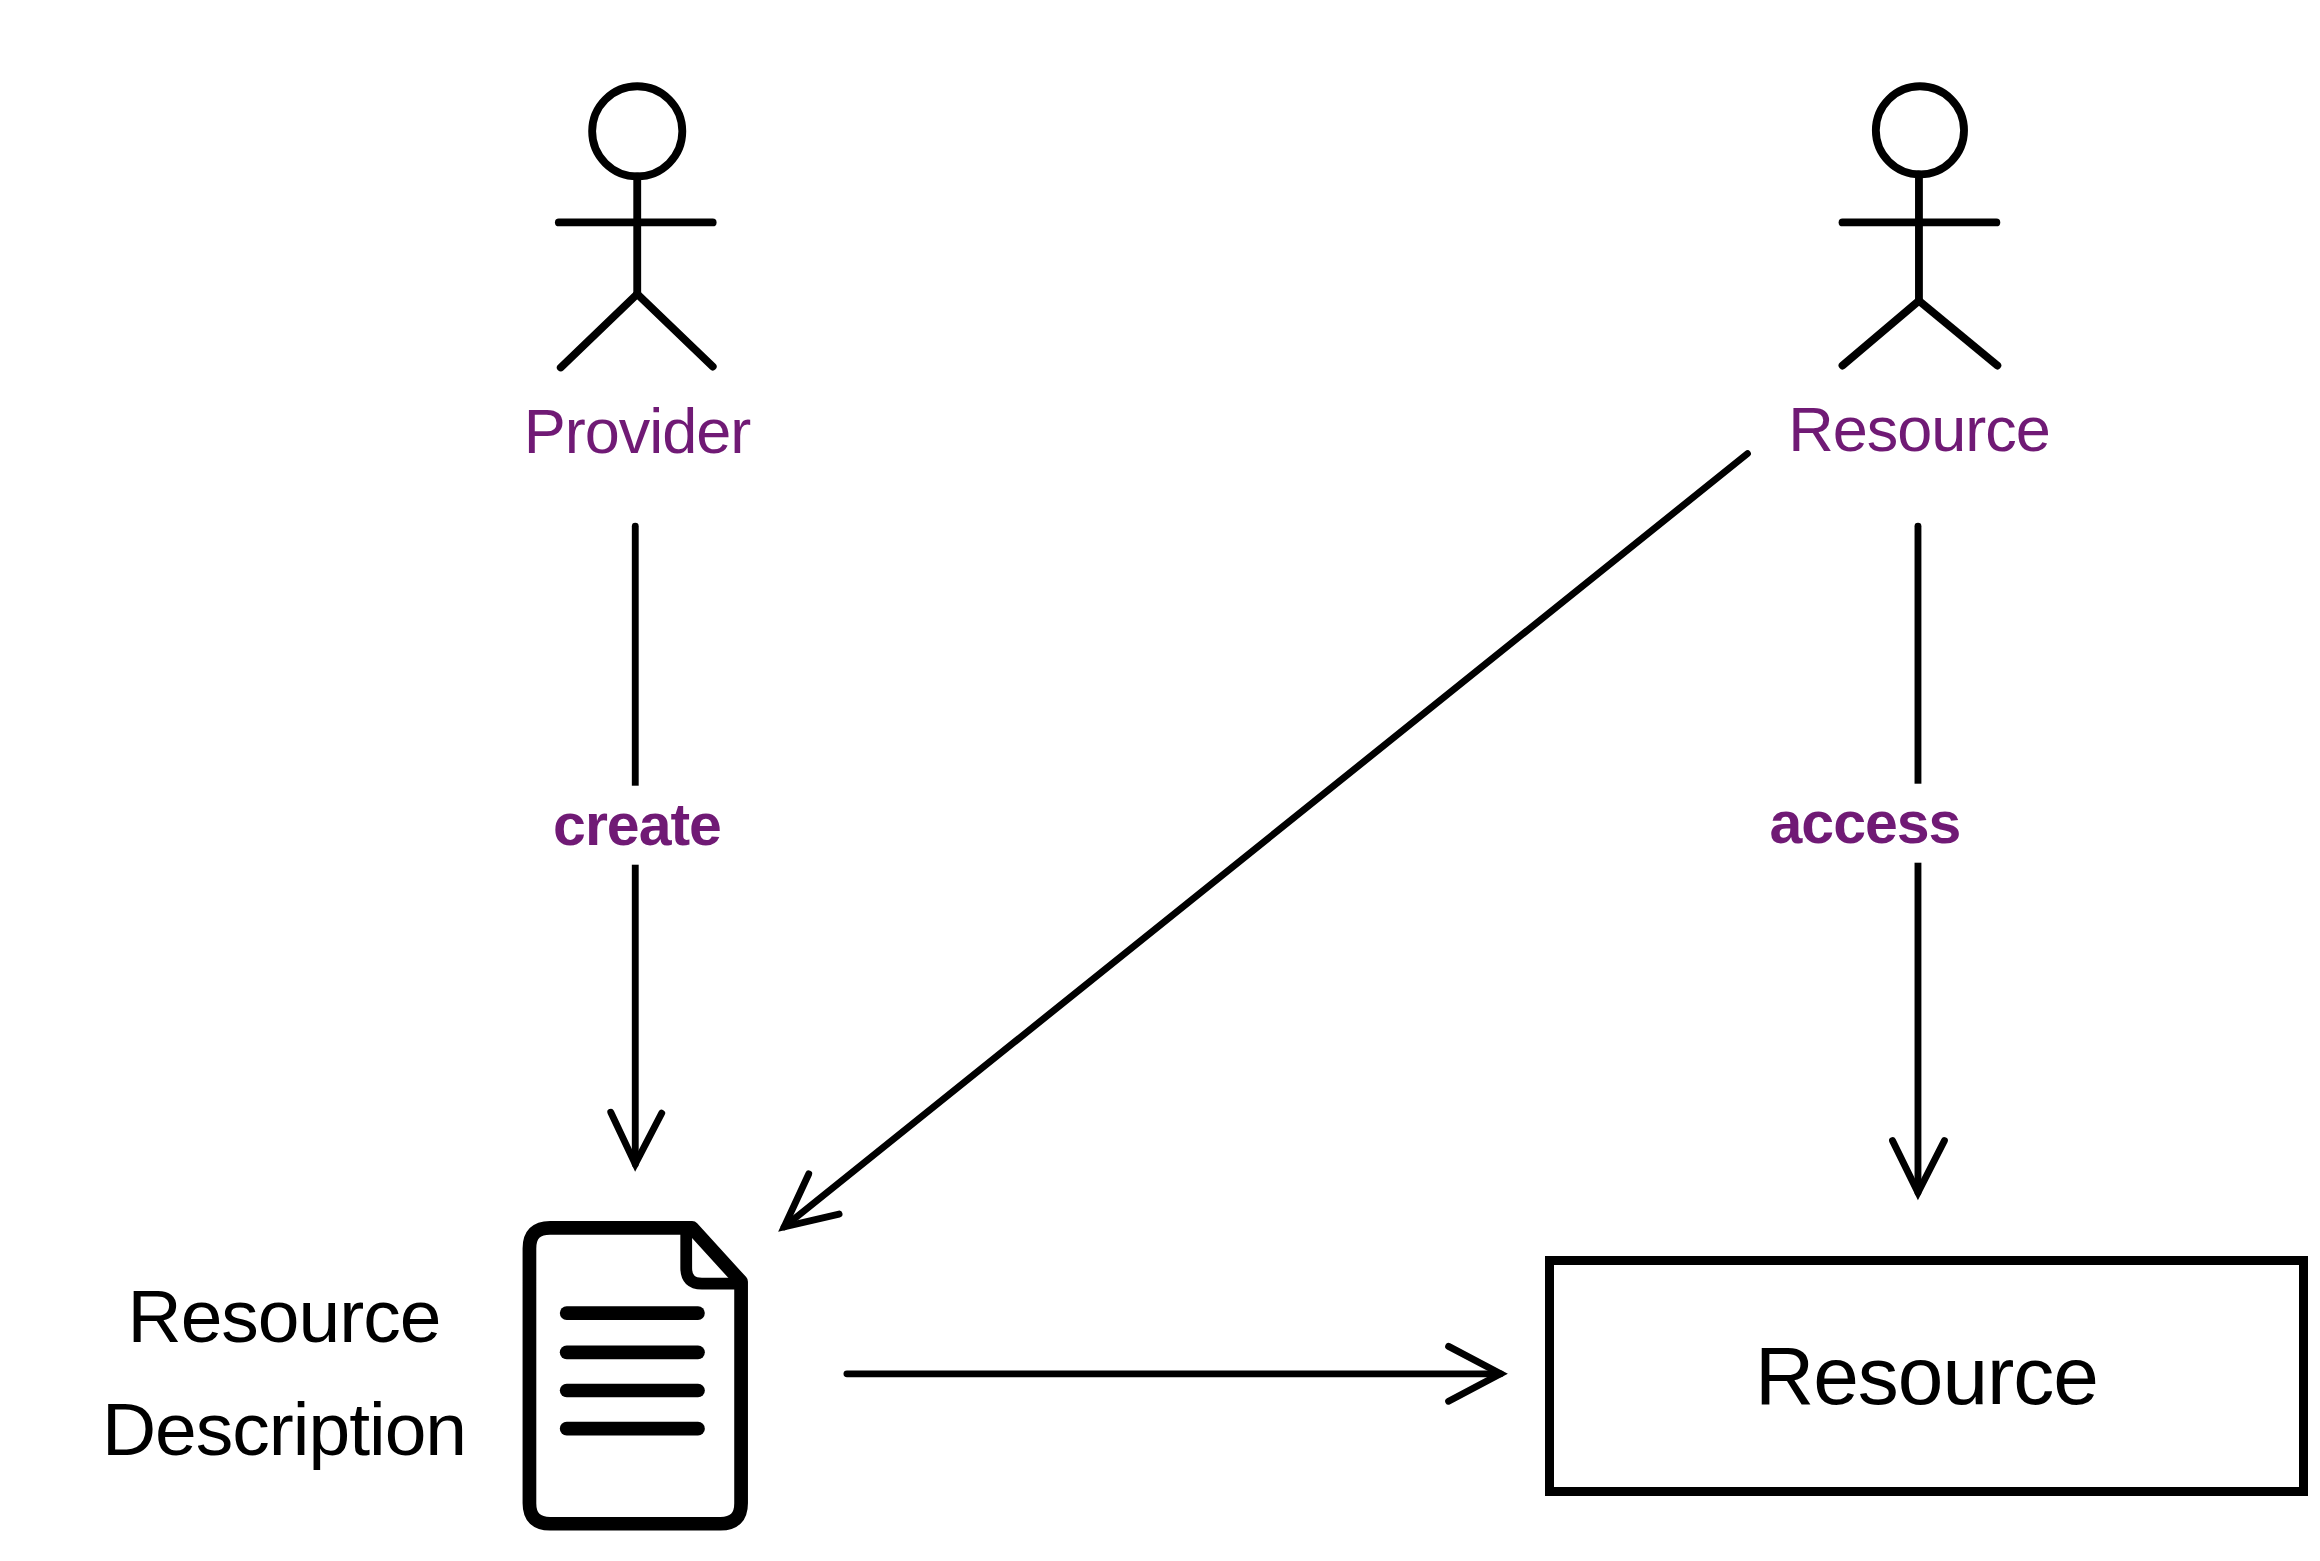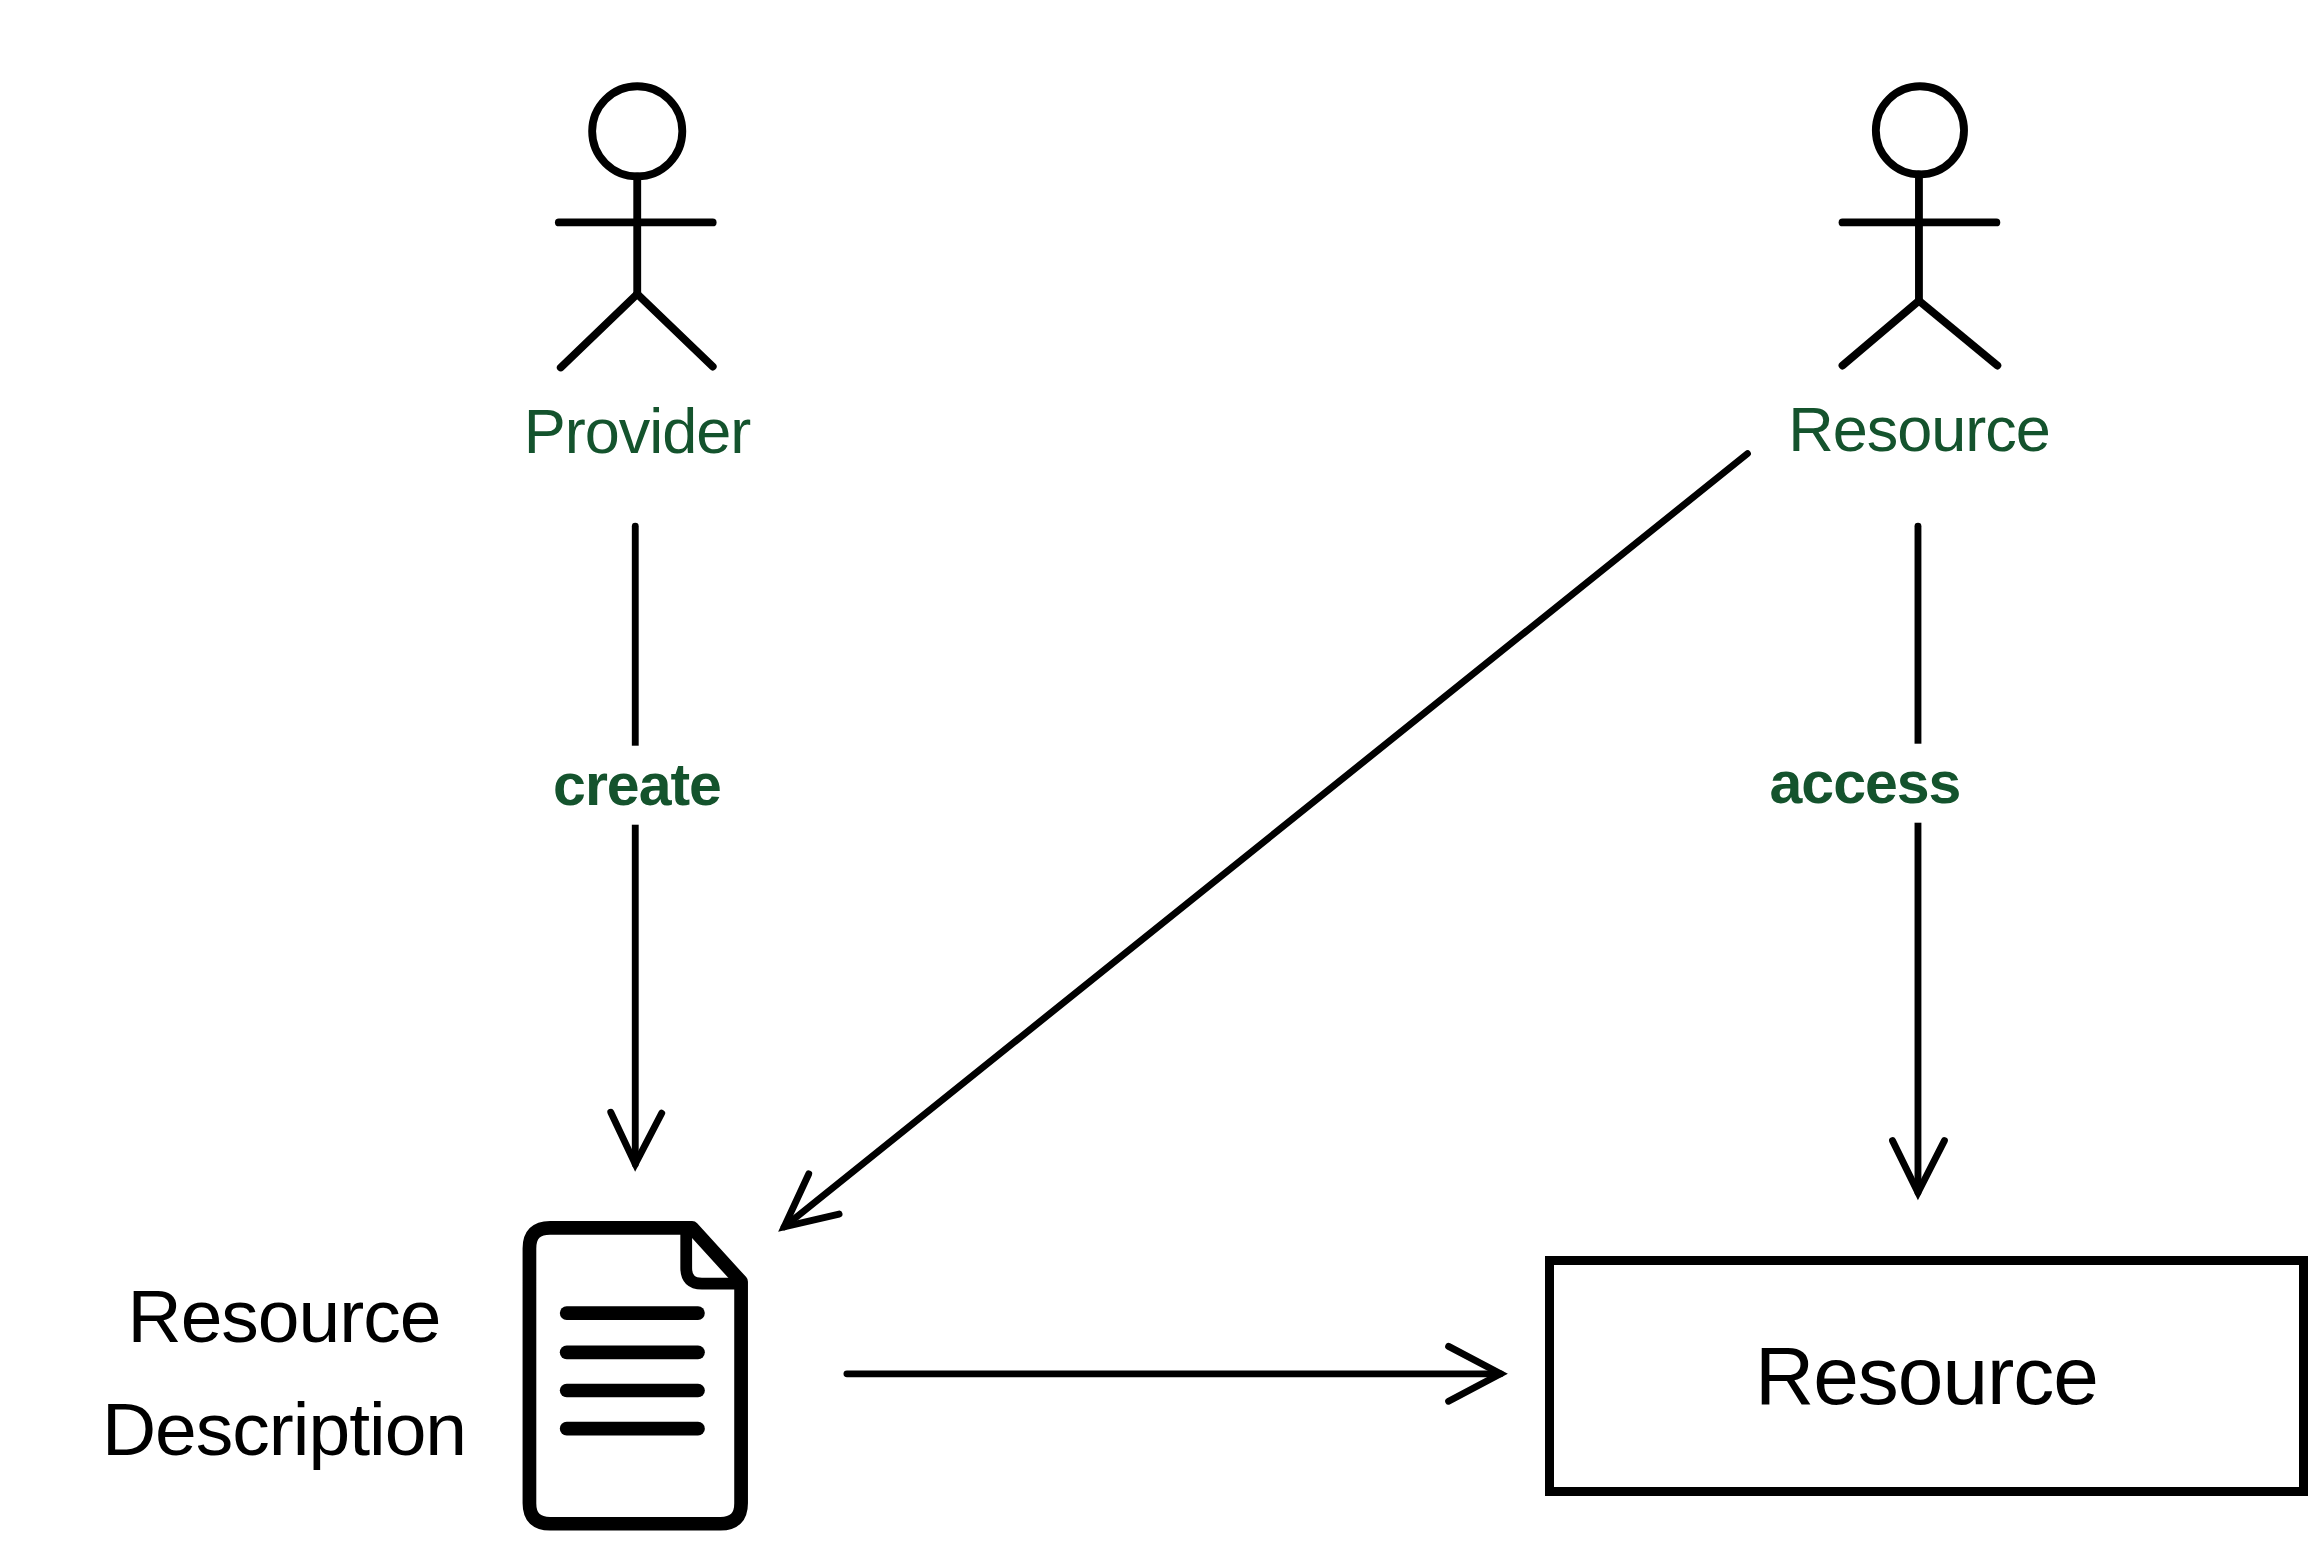--- a/index.html
+++ b/index.html
@@ -26,28 +26,29 @@
   .stroke {
     stroke: #000000;
     fill: none;
   }
   .lbl {
     position: absolute;
     transform: translate(-50%, -50%);
     white-space: nowrap;
     font-size: 63px;
     line-height: 1;
-    color: #14532d;
+    color: #701a75;
     letter-spacing: -1px;
   }
   .lbl.bold {
     font-weight: bold;
     font-size: 59px;
     background: #ffffff;
     padding: 9.8px 13.7px;
+    margin-top: 40px;
   }
   .lbl.italic {
     font-style: italic;
     font-size: 59px;
     letter-spacing: 0;
   }
   .desc-block {
     position: absolute;
     left: 284px;
     top: 1260px;

